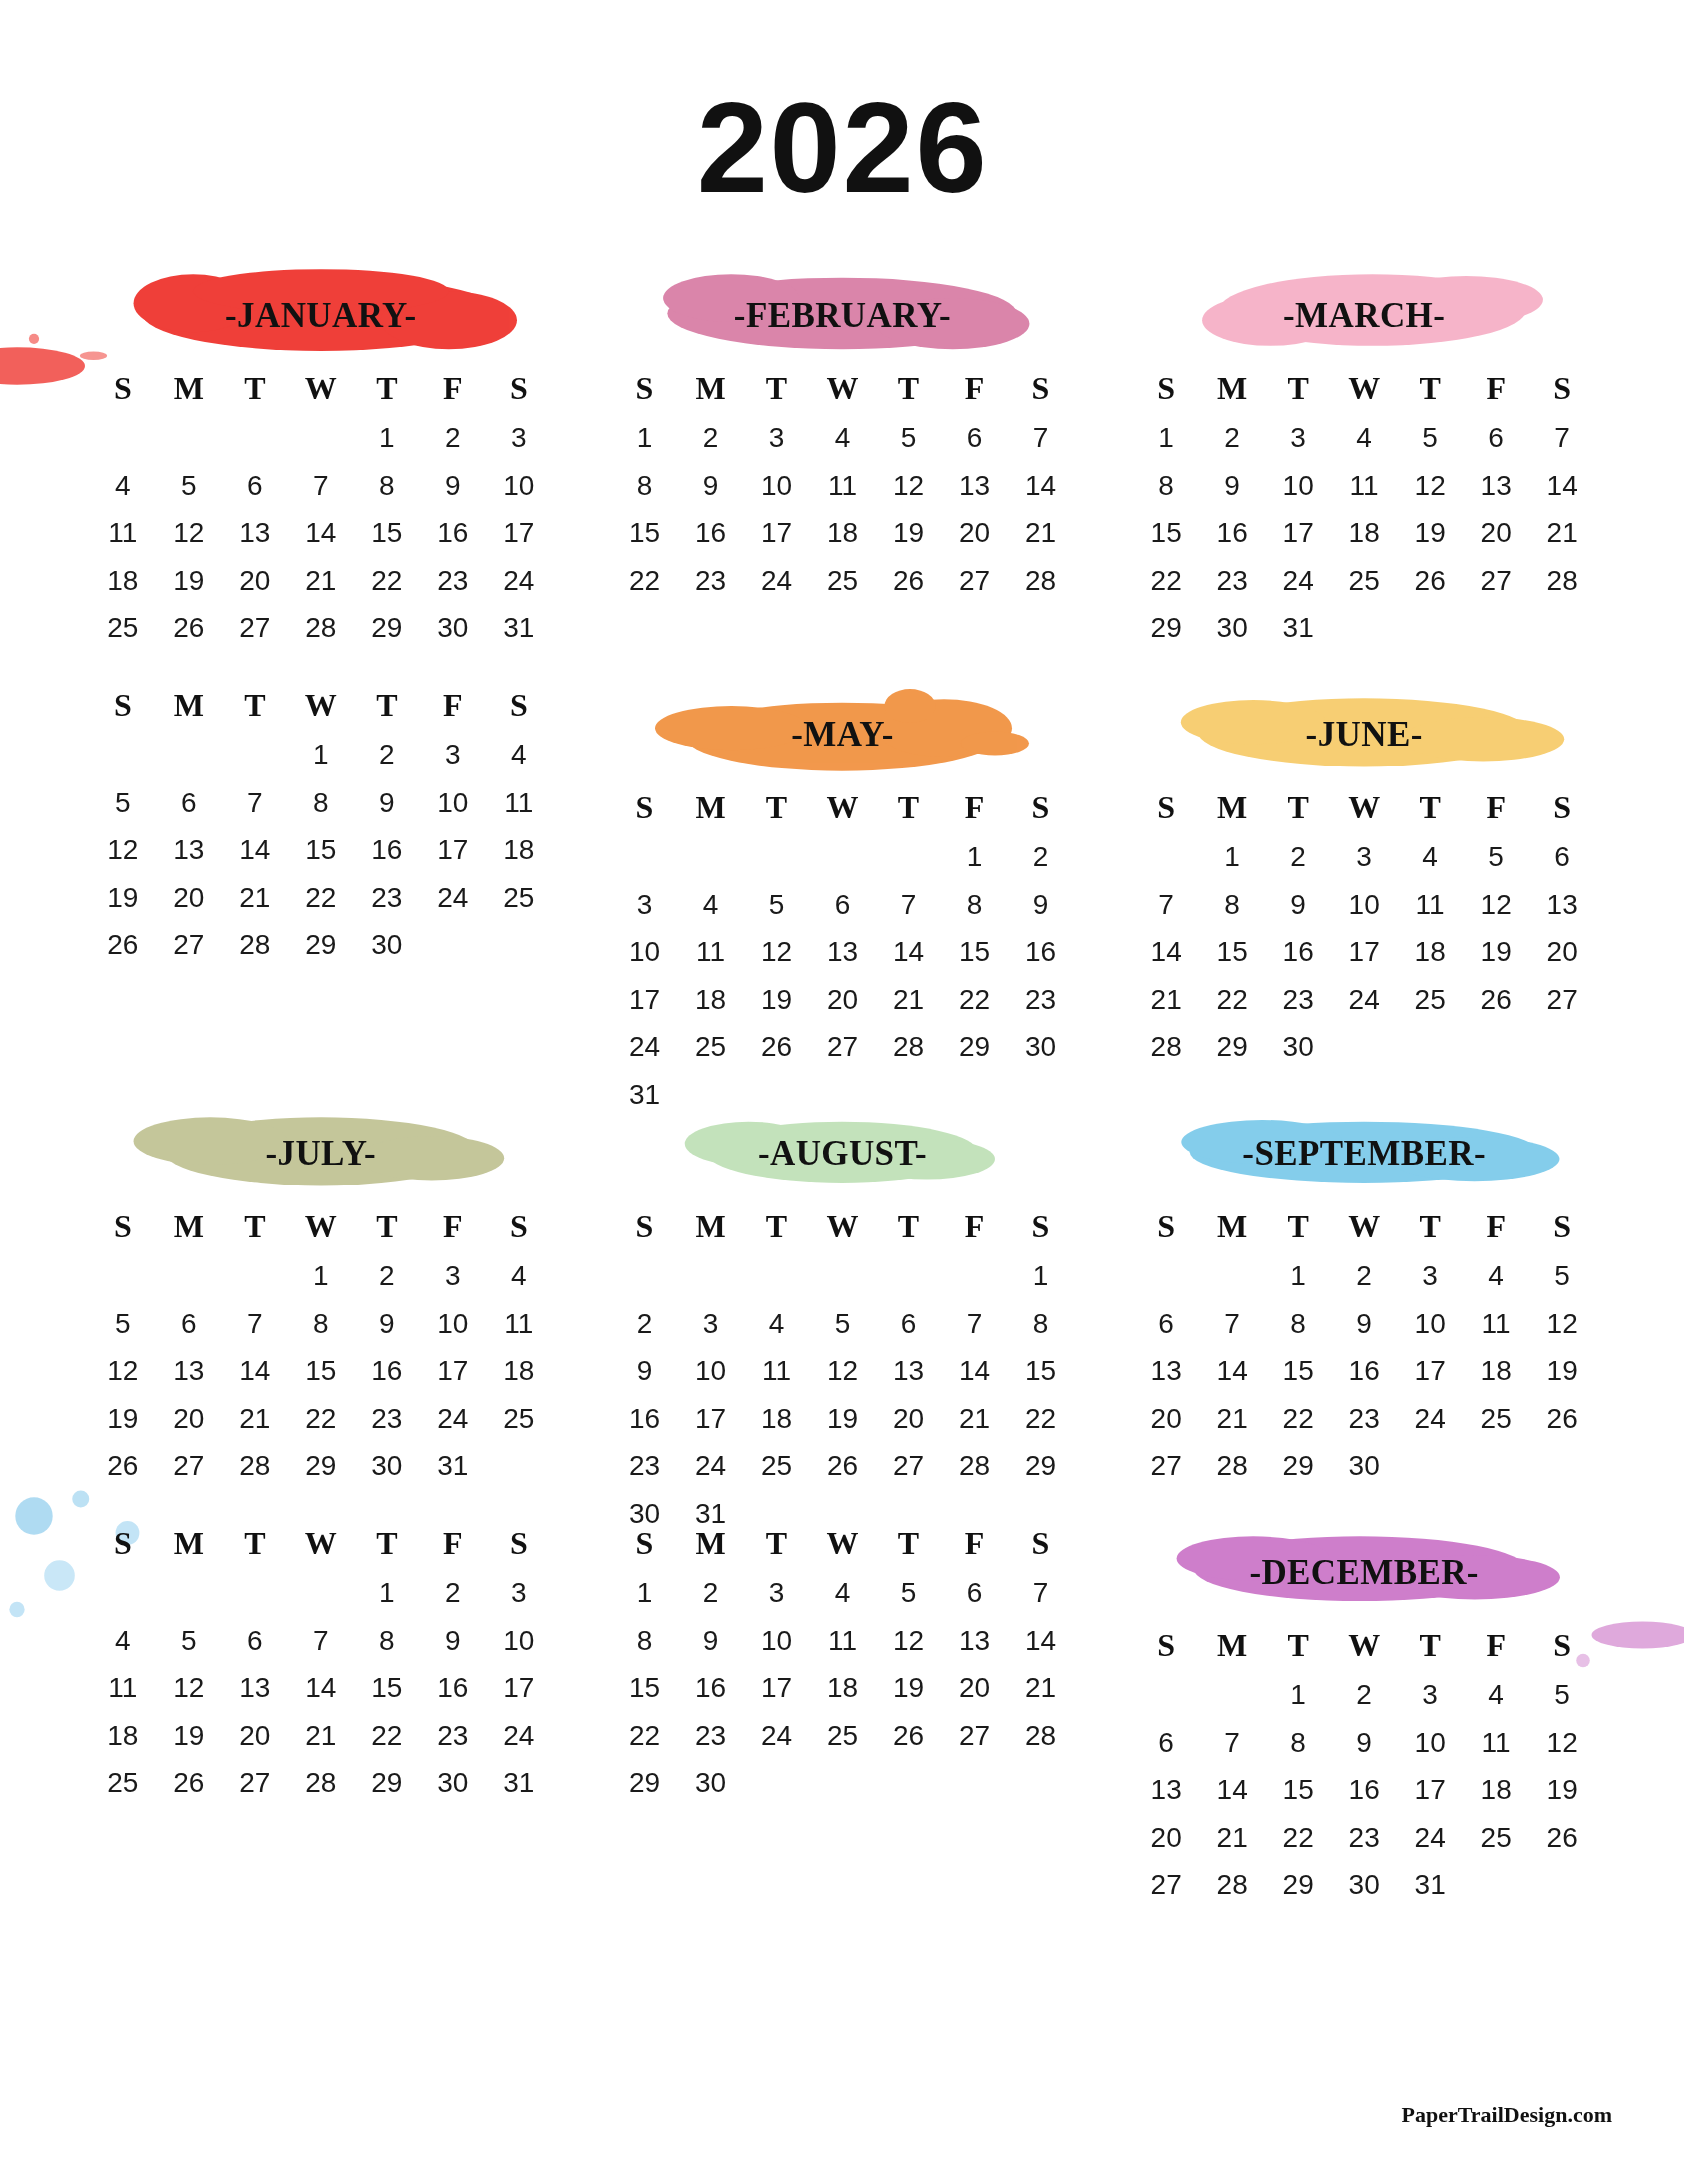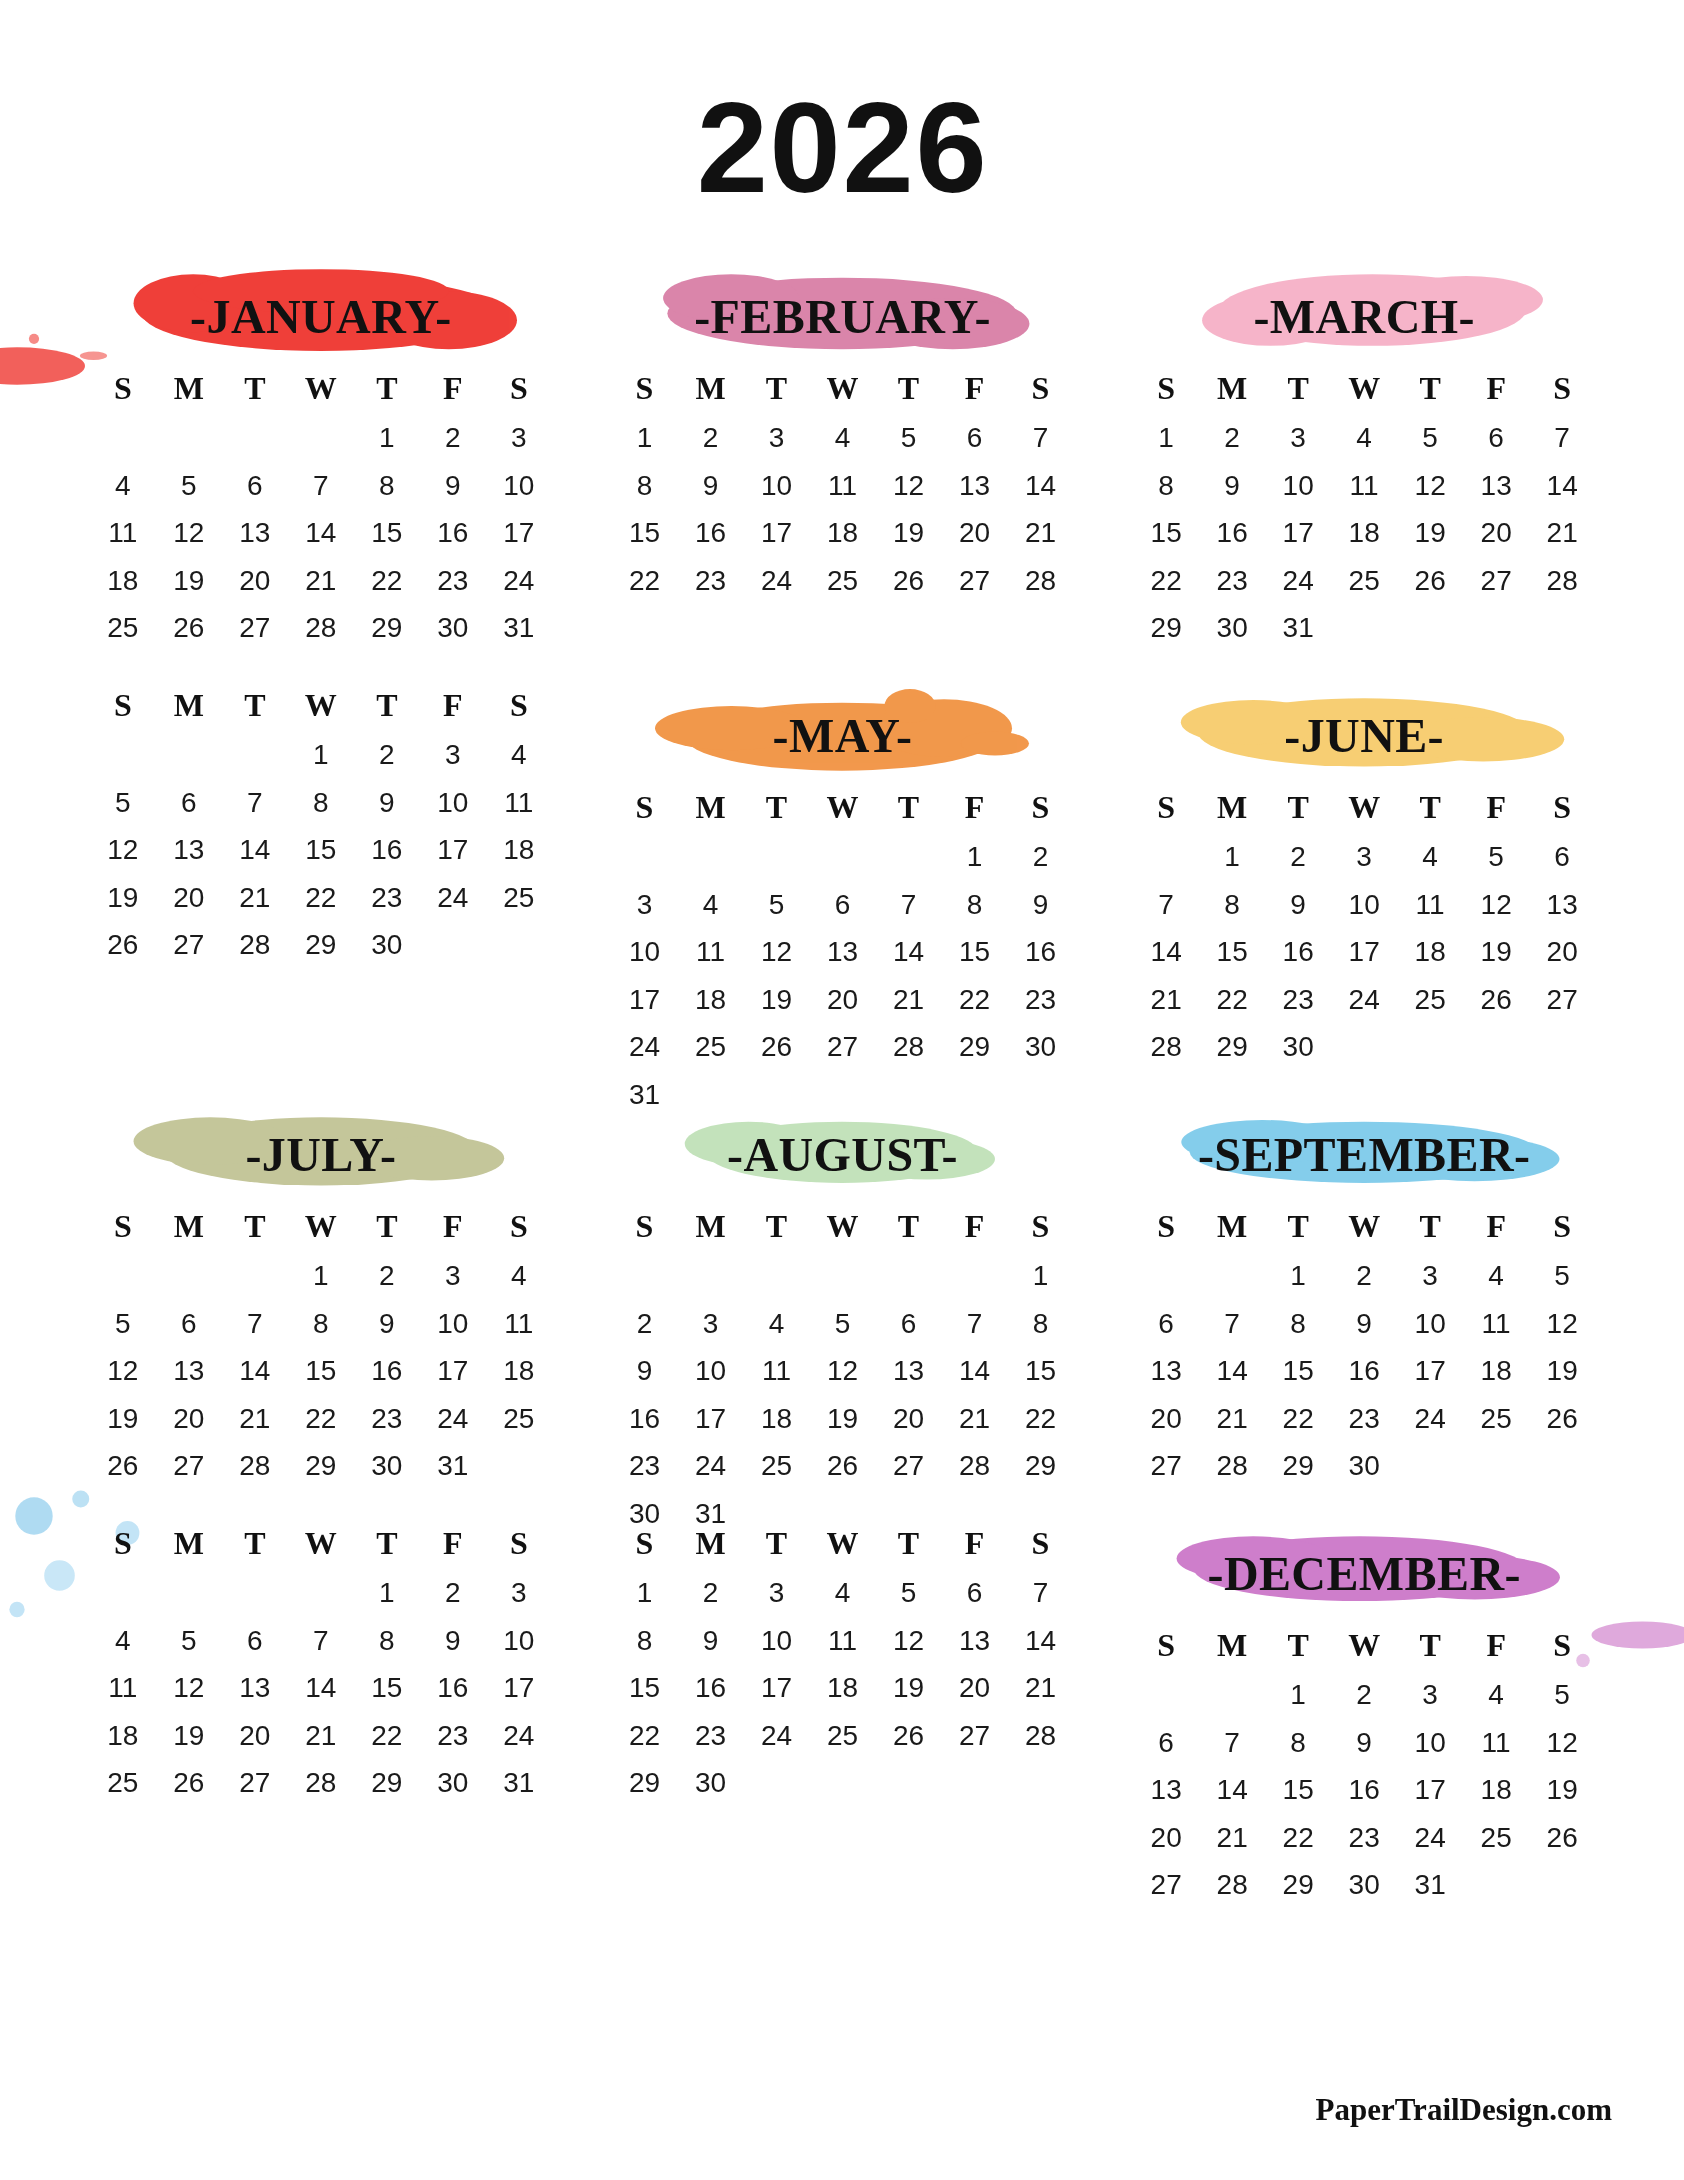--- a/index.html
+++ b/index.html
@@ -58,21 +58,21 @@
     top: 50%;
     transform: translate(-50%, -50%);
     z-index: 0;
     pointer-events: none;
   }
   .month-name {
     position: relative;
     z-index: 2;
     font-family: "Liberation Serif", serif;
     font-weight: bold;
-    font-size: 48px;
+    font-size: 35px;
     color: #111111;
     letter-spacing: 0.4px;
     white-space: nowrap;
   }
   table.cal {
     border-collapse: collapse;
     width: 460px;
     margin: 0 auto;
     margin-top: 1.7px;
     table-layout: fixed;
@@ -95,21 +95,21 @@
     padding: 6.8px 0;
     width: 66px;
     height: 34px;
   }
   .footer {
     position: absolute;
     right: 73px;
     bottom: 53px;
     font-family: "Liberation Serif", serif;
     font-weight: bold;
-    font-size: 31px;
+    font-size: 22px;
     color: #111111;
   }
   
   .deco {
     position: absolute;
     pointer-events: none;
     z-index: 0;
   }
 </style>
 </head>

